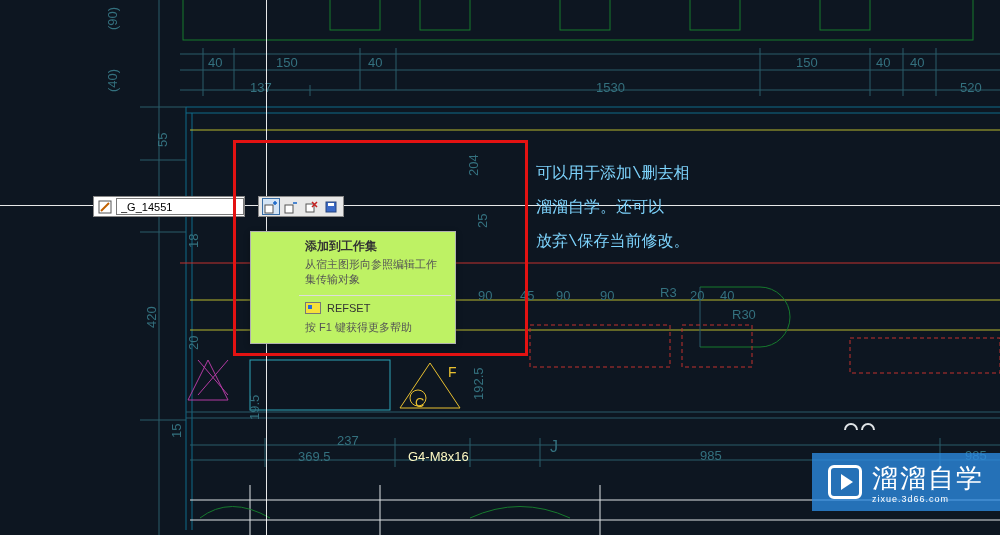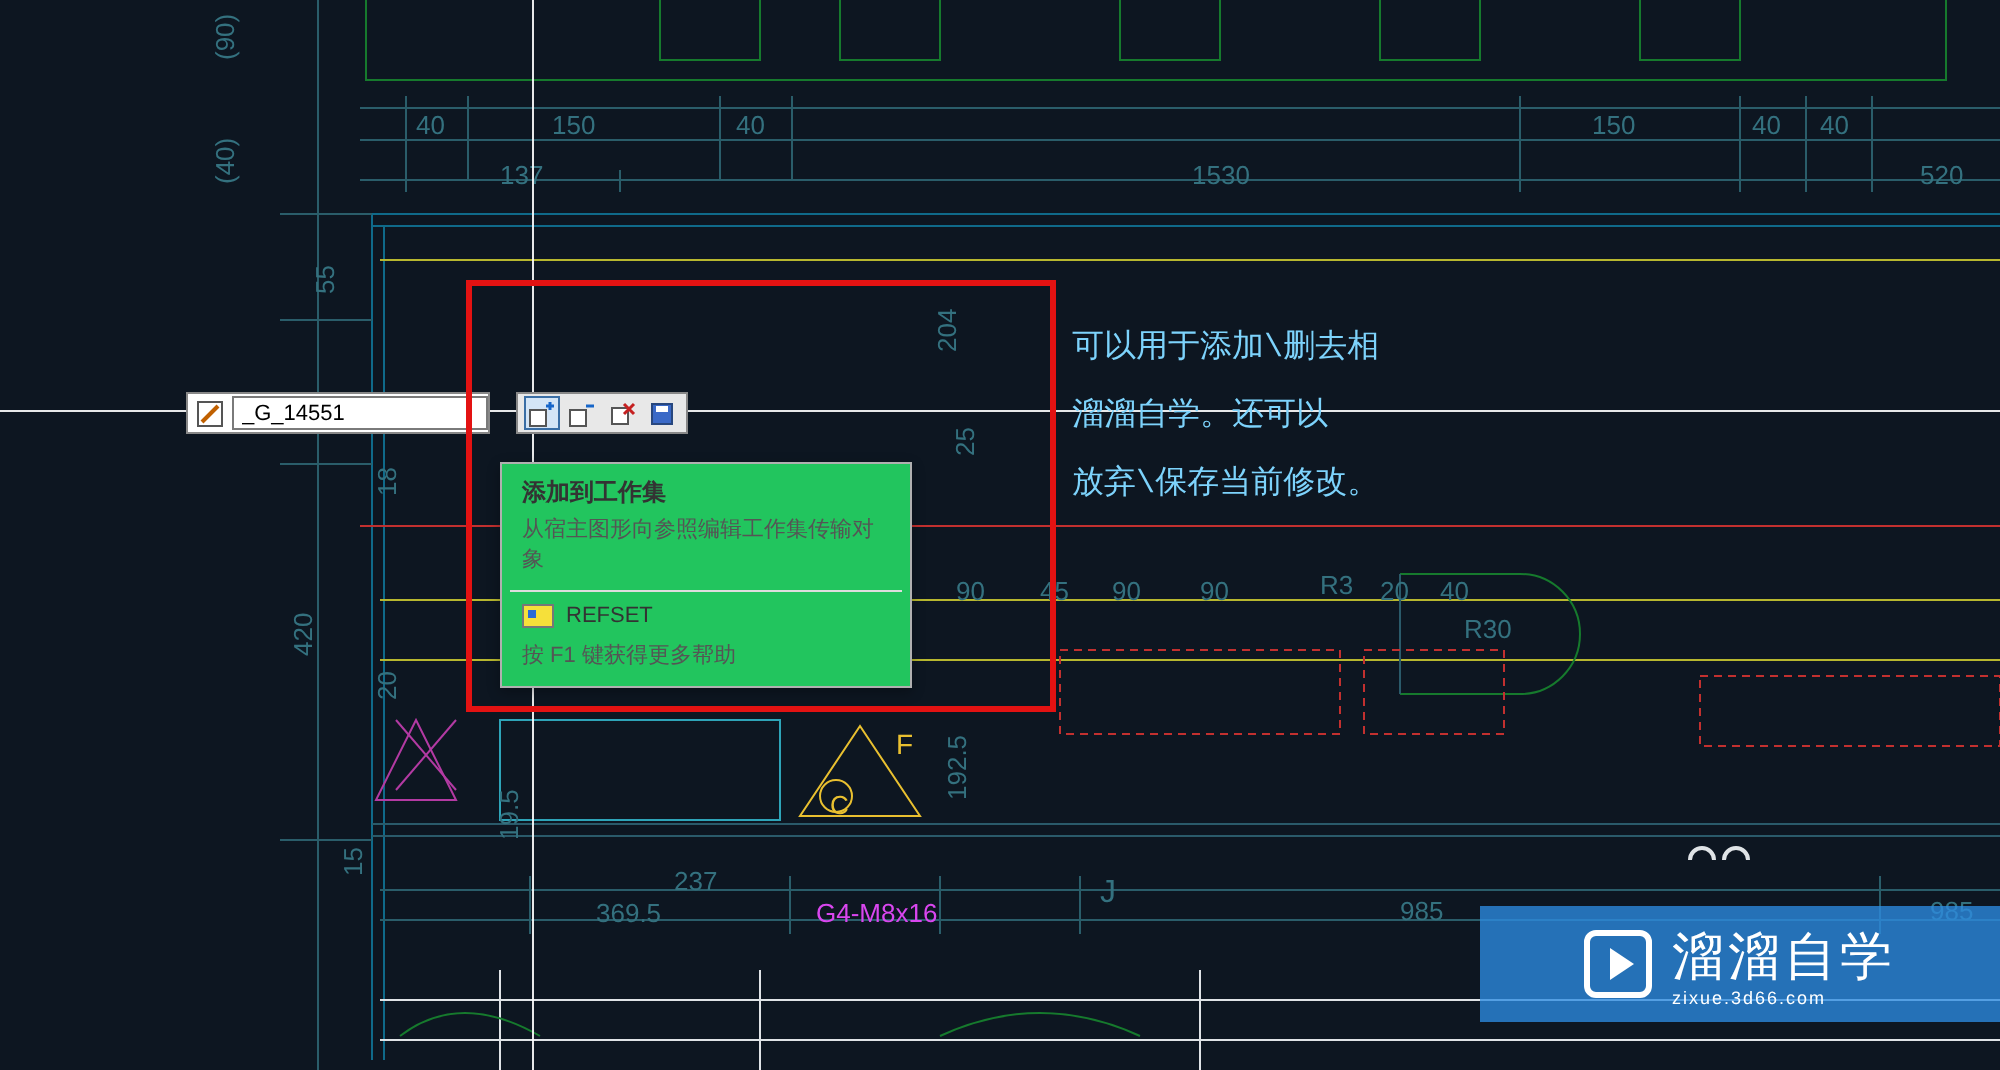--- a/index.html
+++ b/index.html
@@ -93,25 +93,26 @@
     border: 1px solid #3a6ea5;
     background: #d4e5f6;
   }
 
   
   .tooltip {
     position: absolute;
     left: 250px;
     top: 231px;
     width: 206px;
-    background: #22c55e;
+    background: #bef264;
     border: 1px solid #b0b0b0;
     font-size: 12px;
     color: #333;
     box-shadow: 0 2px 6px rgba(0,0,0,0.3);
+    padding-left: 44px;
   }
   .tooltip .tip-head {
     padding: 6px 10px 2px;
     font-weight: bold;
     font-size: 12px;
   }
   .tooltip .tip-body {
     padding: 0 10px 8px;
     font-size: 11px;
     color: #555;
@@ -192,21 +193,21 @@
   line.whiteln { stroke: #dfe3e6; stroke-width: 1; }
   line.red  { stroke: #c2302f; stroke-width: 1; }
   rect.grn  { fill: none; stroke: #167a2d; stroke-width: 1; }
   rect.red  { fill: none; stroke: #c2302f; stroke-width: 1; }
 
   
   .watermark {
     position: absolute;
     right: 0;
     bottom: 24px;
-    width: 260px;
+    width: 188px;
     height: 58px;
     background: rgba(45,140,225,0.78);
     color: #fff;
     display: flex;
     align-items: center;
     justify-content: center;
     gap: 10px;
     font-size: 26px;
     letter-spacing: 2px;
   }
@@ -342,21 +343,21 @@
 <div class="dim" style="left:520px; top:288px;">45</div>
 <div class="dim" style="left:556px; top:288px;">90</div>
 <div class="dim" style="left:600px; top:288px;">90</div>
 <div class="dim" style="left:690px; top:288px;">20</div>
 <div class="dim" style="left:720px; top:288px;">40</div>
 <div class="dim" style="left:732px; top:307px;">R30</div>
 <div class="dim" style="left:660px; top:285px;">R3</div>
 
 <div class="dim" style="left:300px; top:433px;margin-left:37px;">237</div>
 <div class="dim" style="left:298px; top:449px;">369.5</div>
-<div class="dim" style="left:408px; top:449px; color:#d946ef;">G4-M8x16</div>
+<div class="dim" style="left:408px; top:449px; color:#fef9c3;">G4-M8x16</div>
 <div class="dim" style="left:700px; top:448px;">985</div>
 <div class="dim" style="left:965px; top:448px;">985</div>
 
 <div class="dim" style="left:448px; top:364px; color:#e9c030; font-size:14px;">F</div>
 <div class="dim" style="left:415px; top:395px; color:#e9c030; font-size:13px;">C</div>
 <div class="dim" style="left:550px; top:438px; font-size:16px;">J</div>
 
 <div class="crosshair-v"></div>
 <div class="crosshair-h"></div>
 

